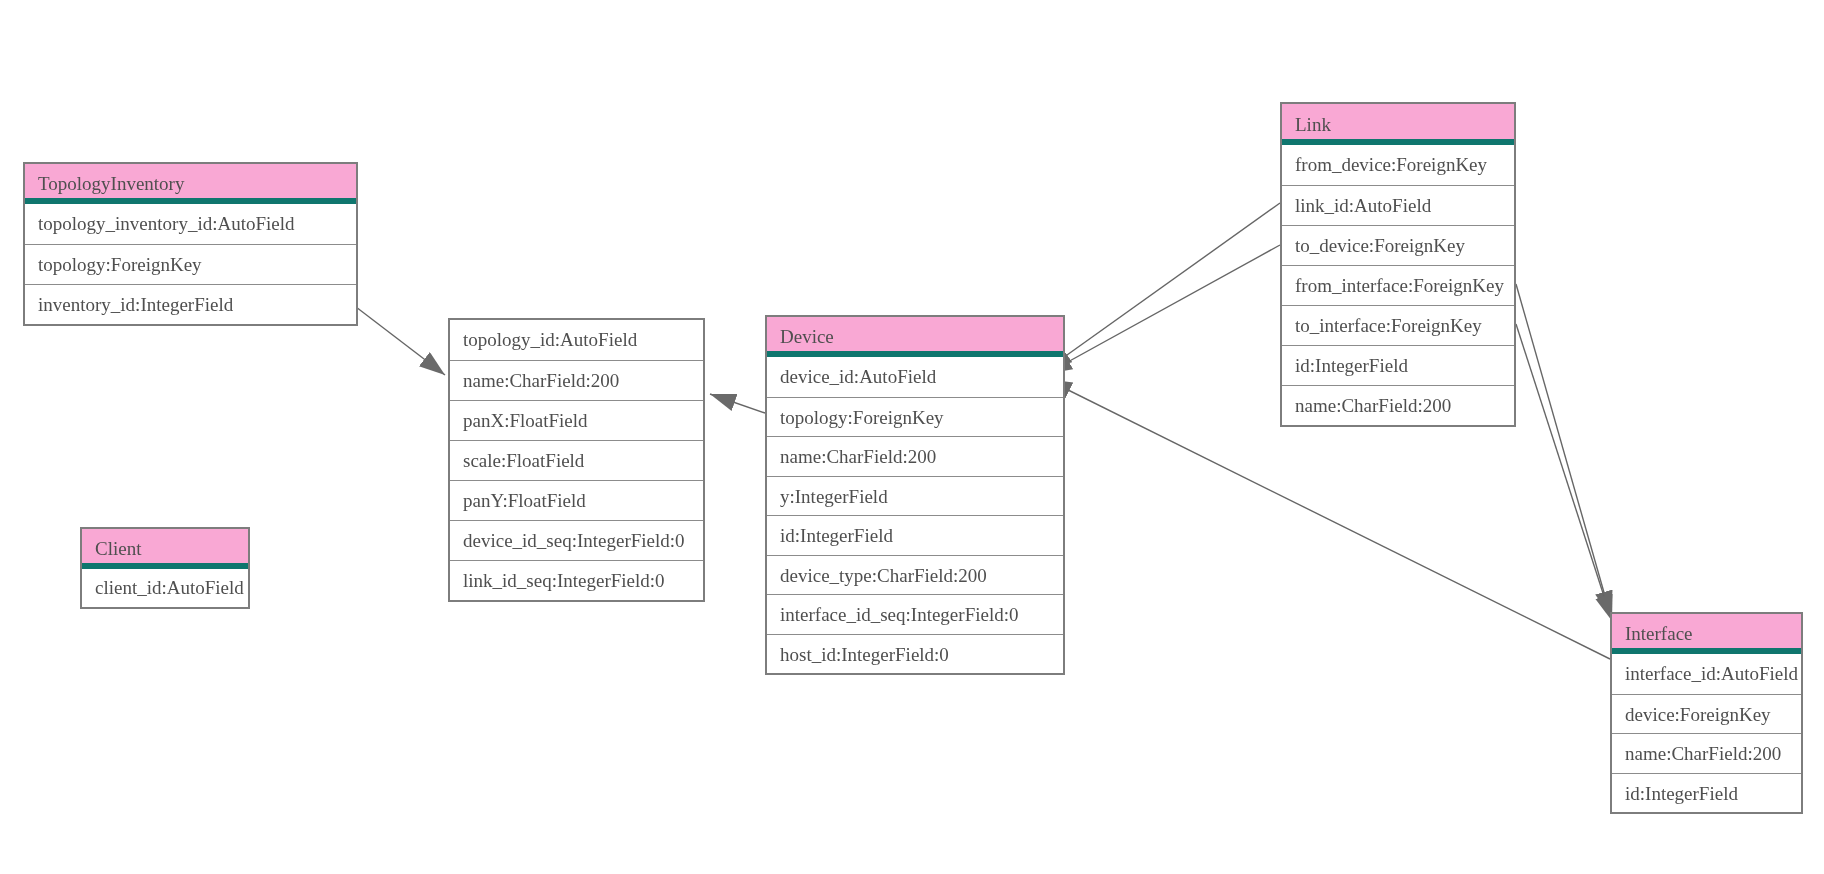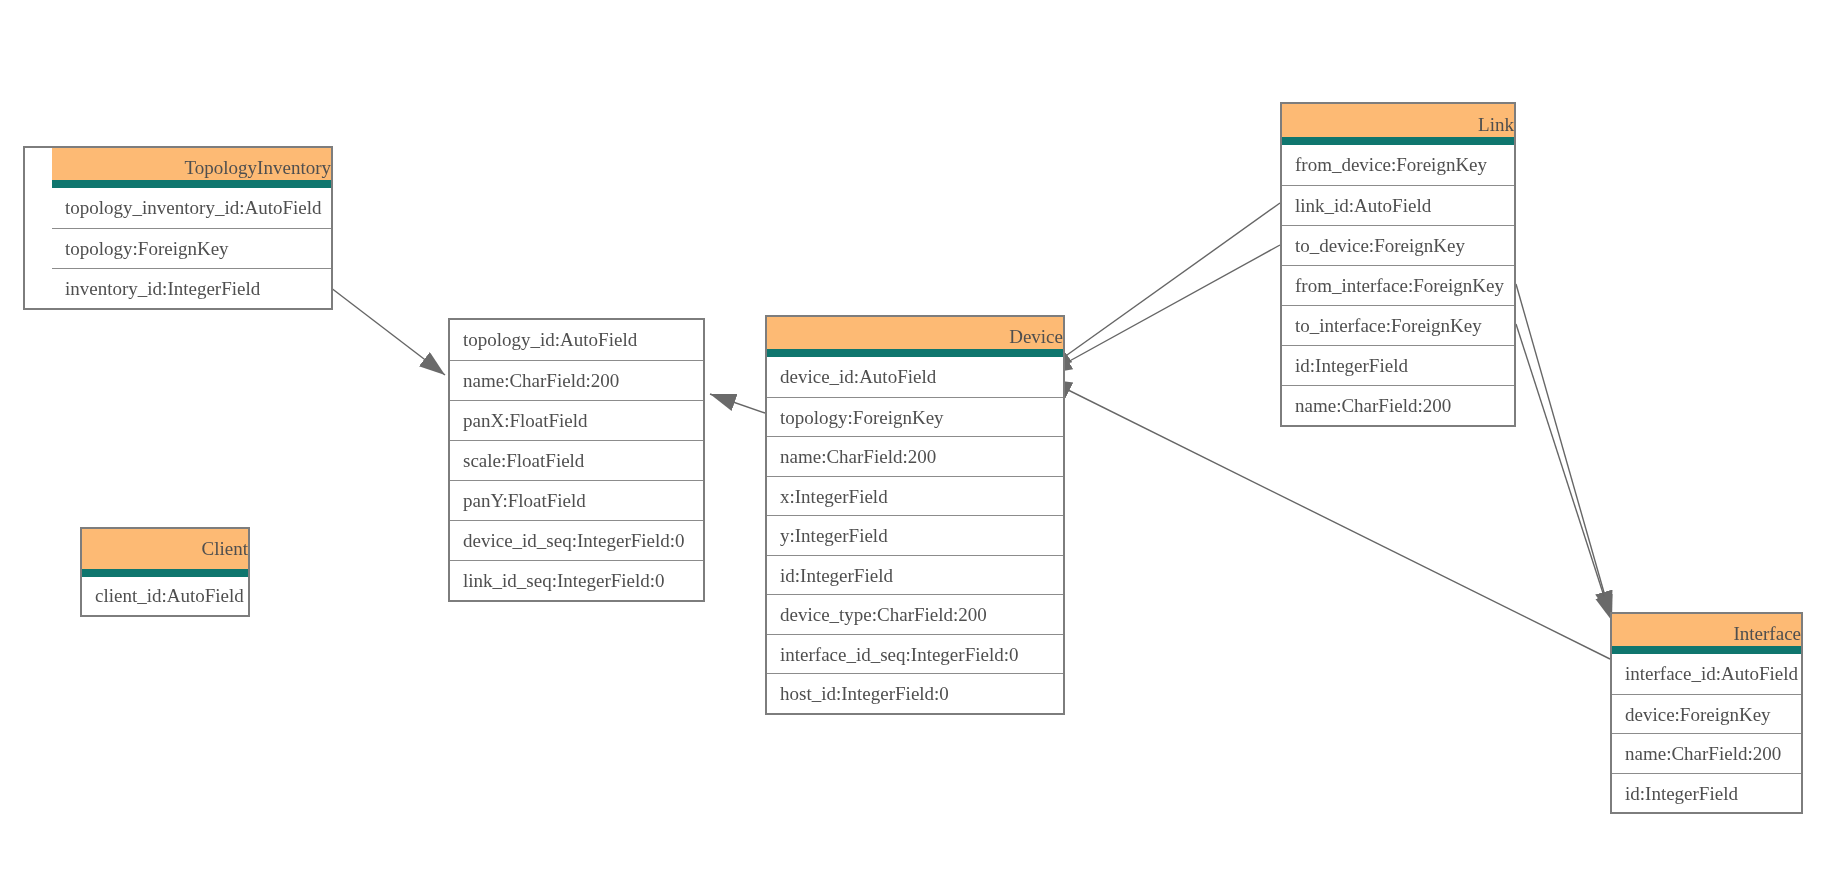--- a/index.html
+++ b/index.html
@@ -24,47 +24,46 @@
   }
   .entity {
     position: absolute;
     border: 2px solid #7d7d7d;
     background: #ffffff;
     box-sizing: border-box;
     color: #4f4f4f;
     font-size: 19px;
   }
   .entity .header {
-    background: #fdba74;
-    border-bottom: 8px solid #0f766e;
+    background: #f9a8d4;
+    border-bottom: 6px solid #0f766e;
     padding-left: 13px;
     box-sizing: border-box;
     white-space: nowrap;
-    text-align: right;
   }
   .entity .row {
     padding-left: 13px;
     box-sizing: border-box;
     white-space: nowrap;
     background: #ffffff;
   }
   .entity .row + .row {
     border-top: 1.5px solid #8c8c8c;
   }
   
-  #entity-topologyinventory { left: 23px;   top: 146px; width: 310px; padding-left: 27px; }
+  #entity-topologyinventory { left: 23px;   top: 162px; width: 335px; }
   #entity-topologyinventory .header { height: 40px; line-height: 40px; }
   #entity-topologyinventory .row    { height: 40px; line-height: 40px; }
 
   #entity-topology { left: 448px; top: 318px; width: 257px; }
   #entity-topology .header { height: 39px; line-height: 39px; }
   #entity-topology .row    { height: 40px; line-height: 40px; }
 
   #entity-client { left: 80px; top: 527px; width: 170px; }
-  #entity-client .header { height: 48px; line-height: 40px; }
+  #entity-client .header { height: 40px; line-height: 40px; }
   #entity-client .row    { height: 38px; line-height: 38px; }
 
   #entity-device { left: 765px; top: 315px; width: 300px; }
   #entity-device .header { height: 40px; line-height: 40px; }
   #entity-device .row    { height: 39.5px; line-height: 39.5px; }
 
   #entity-link { left: 1280px; top: 102px; width: 236px; }
   #entity-link .header { height: 41px; line-height: 41px; }
   #entity-link .row    { height: 40px; line-height: 40px; }
 
@@ -112,21 +111,20 @@
   <div class="entity" id="entity-client">
     <div class="header">Client</div>
     <div class="row">client_id:AutoField</div>
   </div>
 
   <div class="entity" id="entity-device">
     <div class="header">Device</div>
     <div class="row">device_id:AutoField</div>
     <div class="row">topology:ForeignKey</div>
     <div class="row">name:CharField:200</div>
-    <div class="row">x:IntegerField</div>
     <div class="row">y:IntegerField</div>
     <div class="row">id:IntegerField</div>
     <div class="row">device_type:CharField:200</div>
     <div class="row">interface_id_seq:IntegerField:0</div>
     <div class="row">host_id:IntegerField:0</div>
   </div>
 
   <div class="entity" id="entity-link">
     <div class="header">Link</div>
     <div class="row">from_device:ForeignKey</div>

